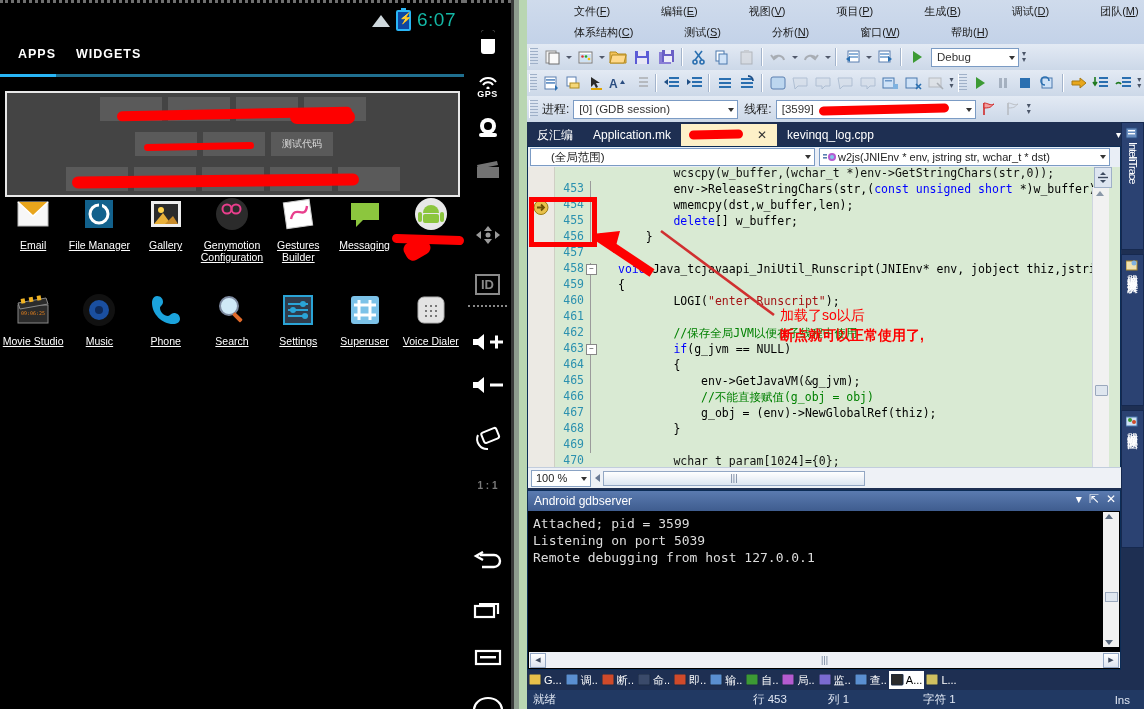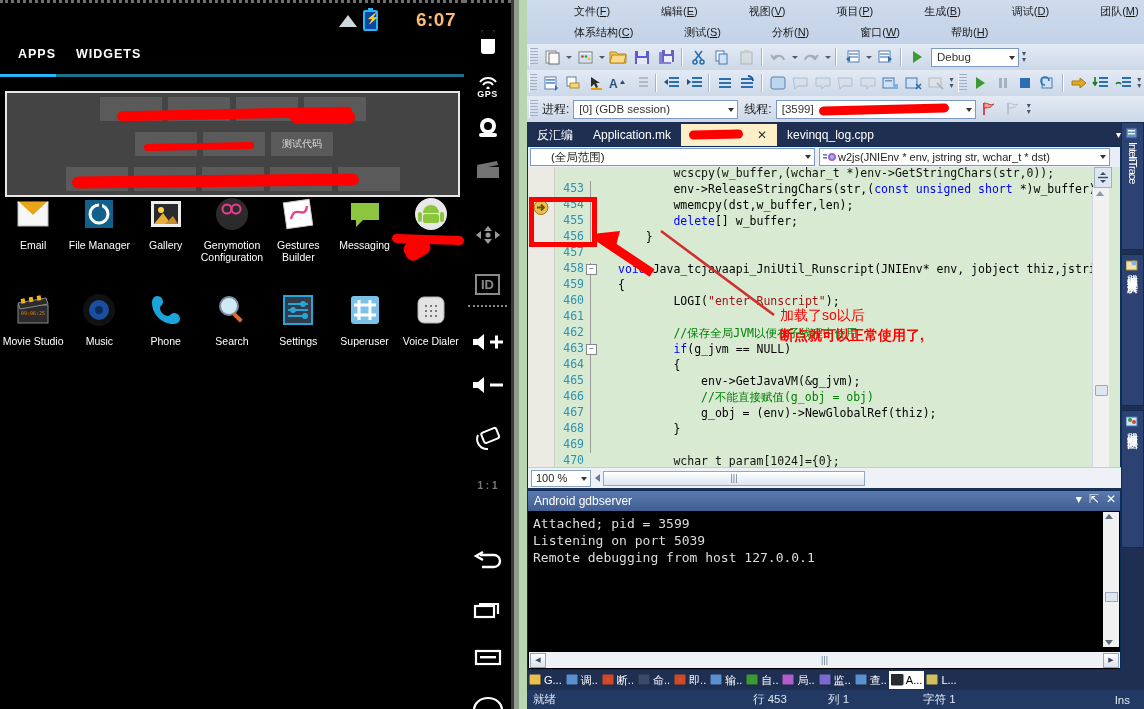--- a/index.html
+++ b/index.html
@@ -33,21 +33,21 @@
   .batt-icon{
     width:11px;height:17px;border:2px solid #29b6f6;border-radius:2px;
     position:relative;display:inline-block;background:#0d47a1;
   }
   .batt-icon:after{
     content:"";position:absolute;left:3px;top:-4px;width:5px;height:2px;background:#29b6f6;
   }
   .batt-bolt{
     position:absolute;left:1px;top:1px;font-size:11px;color:#ffe082;line-height:11px;
   }
-  #clock{ color:#fdba74;font-size:19px;font-weight:700;letter-spacing:0.5px;margin-left:32px;}
+  #clock{ color:#14b8a6;font-size:19px;font-weight:400;letter-spacing:0.5px;}
   #tabs-apps{
     position:absolute;left:0;top:38px;width:464px;height:33px;
   }
   #tabs-apps .t{
     position:absolute;top:6px;color:#fff;font-size:12.5px;font-weight:bold;letter-spacing:1px;
   }
   #tab-apps{left:18px;}
   #tab-widgets{left:76px;}
   #tab-underline{
     position:absolute;left:0;top:71px;width:464px;height:3px;background:#1f6f8f;
@@ -71,21 +71,21 @@
     position:absolute;left:0;top:190px;width:464px;
     display:grid;grid-template-columns:repeat(7,1fr);
     row-gap:8px;
   }
   .app{
     display:flex;flex-direction:column;align-items:center;justify-content:flex-start;
     height:88px;
   }
   .app .ic{width:42px;height:42px;margin-bottom:4px;position:relative;}
   .app .lbl{
-    color:#fff;font-size:10.5px;text-align:center;line-height:12px;max-width:64px;
+    color:#fff;font-size:10.5px;text-align:center;line-height:12px;max-width:64px;text-decoration:underline;
   }
   
   #geny-bar{
     position:absolute;left:464px;top:0;width:47px;height:709px;background:#000;
     border-top:3px dotted #6f6f6f;box-sizing:border-box;
   }
   .gitem{
     position:absolute;left:0;width:47px;display:flex;align-items:center;justify-content:center;
     color:#fff;
   }

